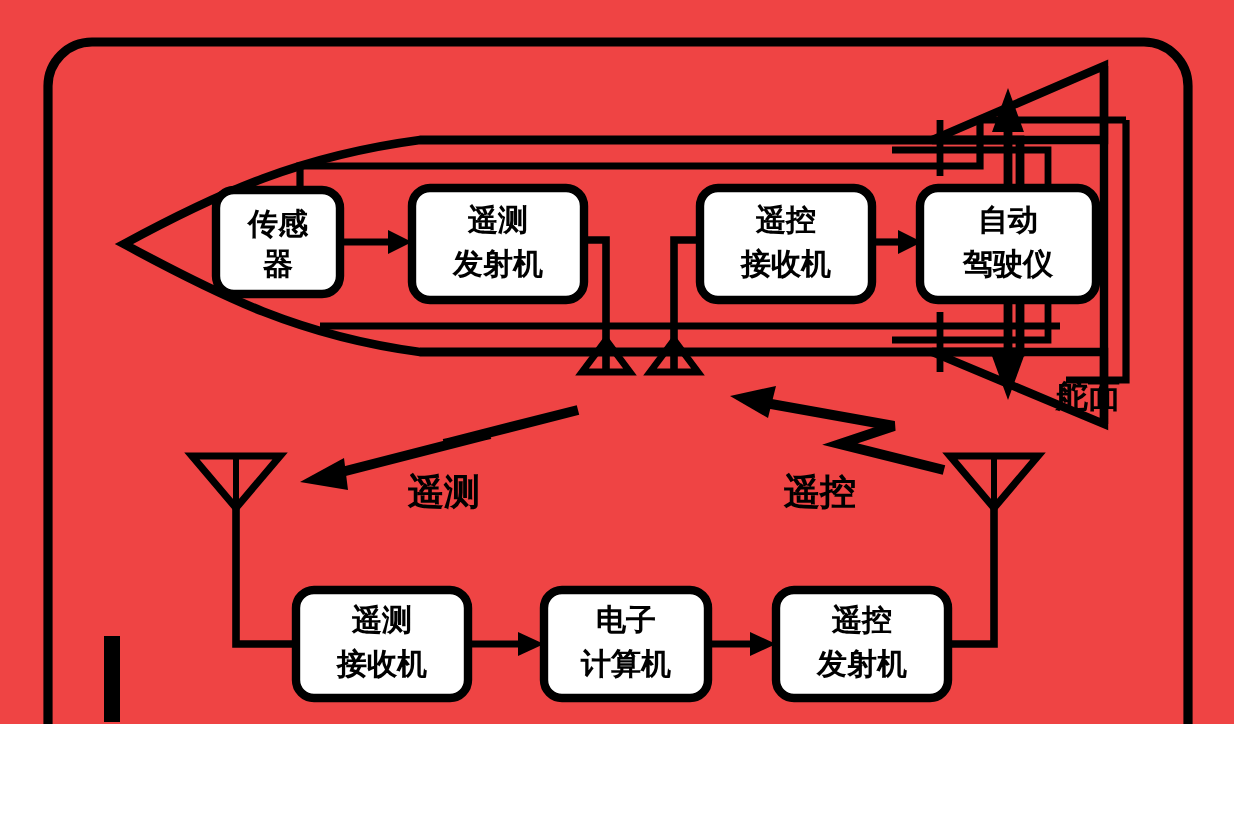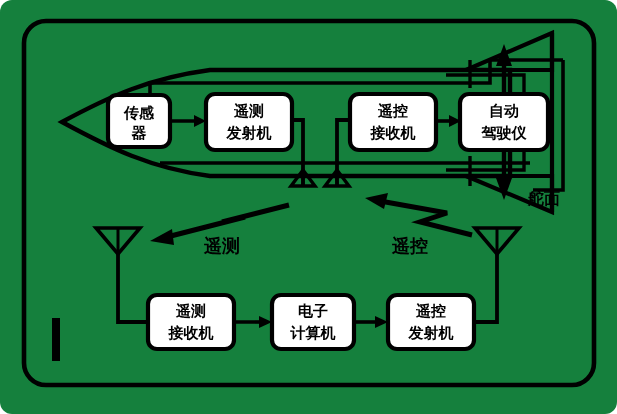--- a/index.html
+++ b/index.html
@@ -7,24 +7,23 @@
     margin: 0;
     padding: 0;
     background: #ffffff;
   }
   body {
     font-family: "DejaVu Sans", sans-serif;
   }
   #figure-root {
     position: relative;
     width: 617px;
-    height: 414px;
-    background: #15803d;
+    height: 362px;
+    background: #ef4444;
     overflow: hidden;
-    border-radius: 12px;
   }
   #figure-svg {
     position: absolute;
     left: 0;
     top: 0;
     width: 617px;
     height: 414px;
     display: block;
   }
   .blk-label {

